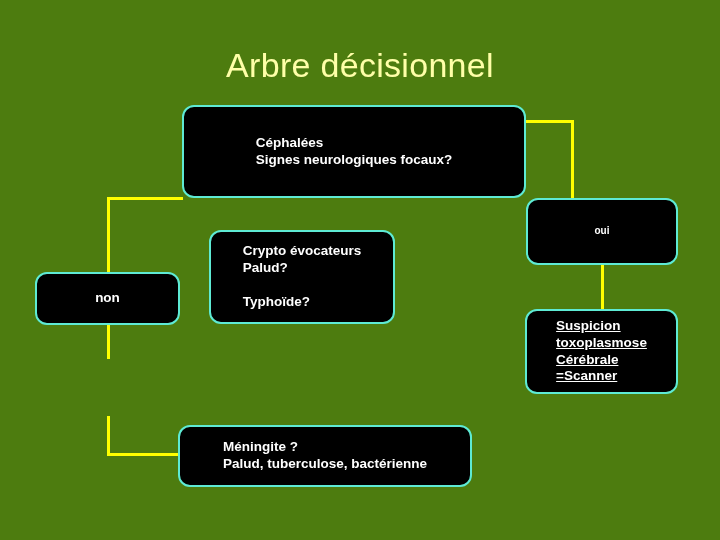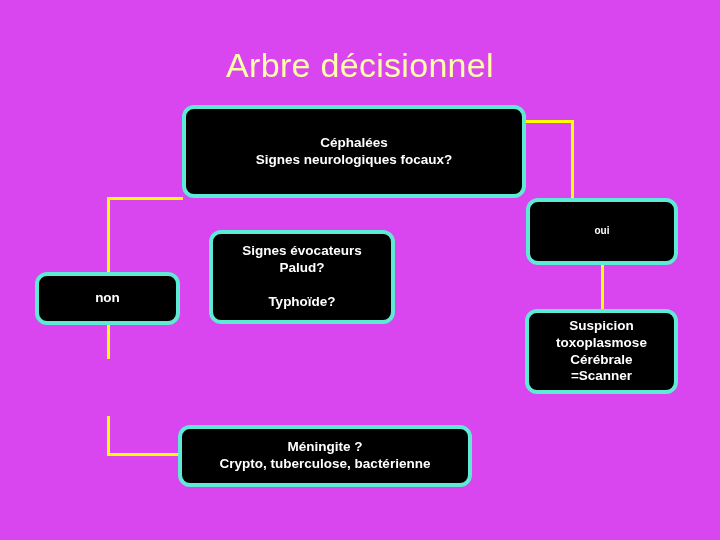--- a/index.html
+++ b/index.html
@@ -4,49 +4,49 @@
 <style>
   html, body {
     margin: 0;
     padding: 0;
     background: #000000;
   }
   #page {
     position: relative;
     width: 720px;
     height: 540px;
-    background: #d946ef;
+    background: #4d7c0f;
     overflow: hidden;
     font-family: "Liberation Sans", sans-serif;
   }
   .title {
     position: absolute;
     left: 0;
     top: 46px;
     width: 720px;
     text-align: center;
     color: #ffffa8;
     font-size: 34px;
     font-weight: 400;
     letter-spacing: 0.3px;
   }
   .node {
     position: absolute;
     box-sizing: border-box;
-    border: 4px solid #5eead4;
+    border: 2px solid #5eead4;
     border-radius: 12px;
     background: #000000;
     color: #ffffff;
     font-size: 13px;
     font-weight: bold;
     line-height: 1.25;
     display: flex;
     align-items: center;
     justify-content: center;
-    text-align: center;
+    text-align: left;
     padding: 4px 6px;
     z-index: 2;
   }
   .node .txt {
     display: block;
     white-space: pre-line;
   }
   .conn {
     position: absolute;
     background: #ffff00;
@@ -76,36 +76,36 @@
   <div class="node" style="left:182px; top:105px; width:344px; height:93px; font-size:13.5px;">
     <span class="txt">Céphalées
 Signes neurologiques focaux?</span>
   </div>
 
   <div class="node" style="left:526px; top:198px; width:152px; height:67px; font-size:10px;">
     <span class="txt">oui</span>
   </div>
 
   <div class="node" style="left:209px; top:230px; width:186px; height:94px; font-size:13.5px;">
-    <span class="txt">Signes évocateurs
+    <span class="txt">Crypto évocateurs
 Palud?
 
 Typhoïde?</span>
   </div>
 
   <div class="node" style="left:35px; top:272px; width:145px; height:53px; font-size:13.5px;">
     <span class="txt">non</span>
   </div>
 
-  <div class="node" style="left:525px; top:309px; width:153px; height:85px; font-size:13.5px;">
+  <div class="node" style="left:525px; top:309px; width:153px; height:85px; font-size:13.5px;text-decoration:underline;">
     <span class="txt">Suspicion
 toxoplasmose
 Cérébrale
 =Scanner</span>
   </div>
 
 
   <div class="node" style="left:178px; top:425px; width:294px; height:62px; font-size:13.5px;">
     <span class="txt">Méningite ?
-Crypto, tuberculose, bactérienne</span>
+Palud, tuberculose, bactérienne</span>
   </div>
 
 </div>
 
 </body></html>

